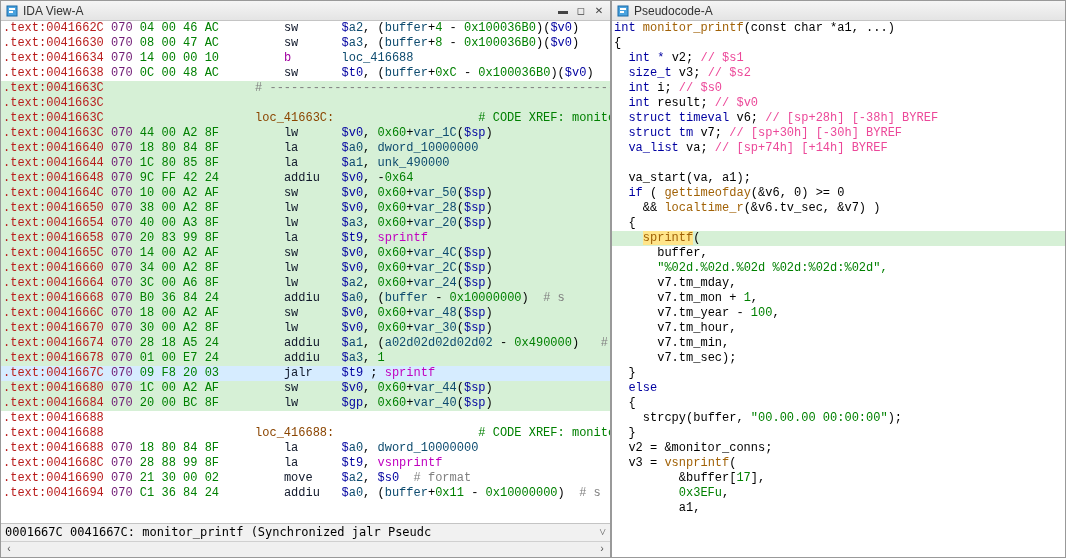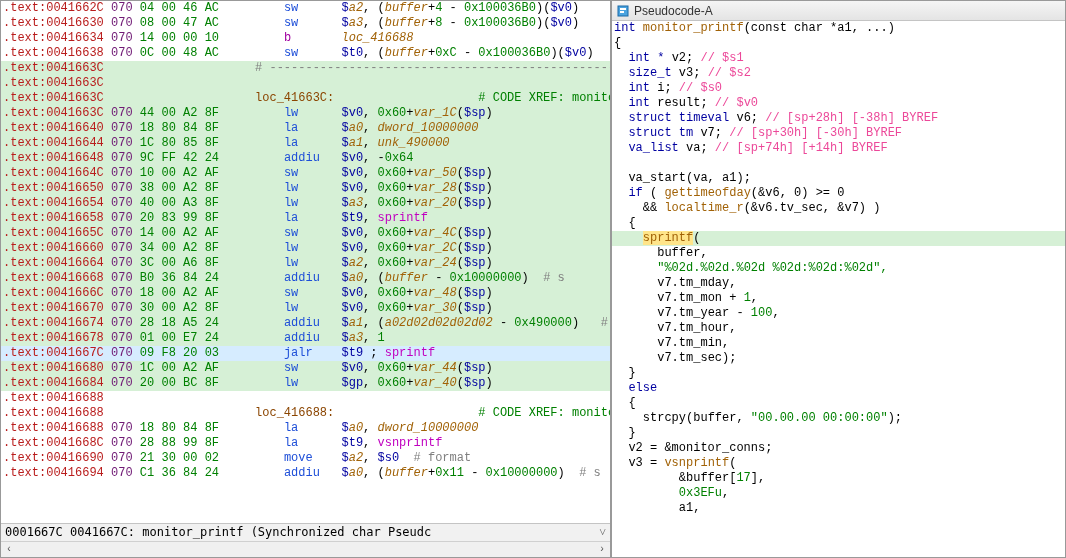--- a/index.html
+++ b/index.html
@@ -55,25 +55,25 @@
     line-height: 15px;
     white-space: pre;
     padding: 0;
   }
   .line { padding: 0 2px; height: 15px; display: block;}
   .hl-row { background: #d6f0d6; }
   .hl-pc-row { background: #d6ecff; }
   .addr { color: #b91c1c; }
   .stk  { color: #701a75; }
   .hex  { color: #008000; }
-  .mnem { color: #1d4ed8; }
+  .mnem { color: #0f172a; }
   .mnem-branch { color: #a000a0; }
   .reg  { color: #0000a0; }
   .num  { color: #008000; }
-  .id   { color: #a16207; font-style: italic; }
+  .id   { color: #0c4a6e; }
   .cmt  { color: #808080; }
   .xref { color: #008000; }
   .label{ color: #8b4500; }
   .fn   { color: #c000c0; }
   .kw   { color: #0000a0; }
   .type { color: #0000a0; }
   .ccmt { color: #ec4899; margin-top: 48px; }
   .cnum { color: #008000; }
   .cstr { color: #008000; }
   .cfn  { color: #a16207; }
@@ -102,23 +102,36 @@
     display:flex;align-items:center;justify-content:center;
     color:#555;font-size:10px;cursor:pointer;
   }
 </style>
 </head>
 <body>
 
 <div class="main-container">
 
   <div class="pane pane-left">
+    <div class="titlebar">
+      <span class="icon-box">
+        <svg width="12" height="12" viewBox="0 0 12 12">
+            <rect x="1" y="1" width="10" height="10" fill="#4aa3df" stroke="#1a6aa7"></rect>
+            <rect x="3" y="3" width="6" height="2" fill="#fff"></rect>
+            <rect x="3" y="6" width="4" height="2" fill="#fff"></rect>
+          </svg>
+      </span>
+      <span class="title">IDA View-A</span>
+      <span class="ctl">▬</span>
+      <span class="ctl">◻</span>
+      <span class="ctl">✕</span>
+    </div>
     <div class="code-body" id="asm-body"><div class="line"><span class="addr">.text:0041662C</span> <span class="stk">070</span> <span class="hex">04 00 46 AC</span>         <span class="mnem">sw     </span> <span><span class="reg">$<span class="id">a2</span></span>, (<span class="id">buffer</span>+<span class="num">4</span> - <span class="num">0x100036B0</span>)(<span class="reg">$v0</span>)</span></div><div class="line"><span class="addr">.text:00416630</span> <span class="stk">070</span> <span class="hex">08 00 47 AC</span>         <span class="mnem">sw     </span> <span><span class="reg">$<span class="id">a3</span></span>, (<span class="id">buffer</span>+<span class="num">8</span> - <span class="num">0x100036B0</span>)(<span class="reg">$v0</span>)</span></div><div class="line"><span class="addr">.text:00416634</span> <span class="stk">070</span> <span class="hex">14 00 00 10</span>         <span class="mnem-branch">b      </span> <span><span class="id">loc_416688</span></span></div><div class="line"><span class="addr">.text:00416638</span> <span class="stk">070</span> <span class="hex">0C 00 48 AC</span>         <span class="mnem">sw     </span> <span><span class="reg">$t0</span>, (<span class="id">buffer</span>+<span class="num">0xC</span> - <span class="num">0x100036B0</span>)(<span class="reg">$v0</span>)</span></div><div class="line hl-row"><span class="addr">.text:0041663C</span> <span class="cmt">                    # -----------------------------------------------------------</span></div><div class="line hl-row"><span class="addr">.text:0041663C</span></div><div class="line hl-row"><span class="addr">.text:0041663C</span>                     <span class="label">loc_41663C:</span>                    <span class="xref"># CODE XREF: monitor_printf+5C↑j</span></div><div class="line hl-row"><span class="addr">.text:0041663C</span> <span class="stk">070</span> <span class="hex">44 00 A2 8F</span>         <span class="mnem">lw     </span> <span><span class="reg">$v0</span>, <span class="num">0x60</span>+<span class="id">var_1C</span>(<span class="reg">$sp</span>)</span></div><div class="line hl-row"><span class="addr">.text:00416640</span> <span class="stk">070</span> <span class="hex">18 80 84 8F</span>         <span class="mnem">la     </span> <span><span class="reg">$<span class="id">a0</span></span>, <span class="id">dword_10000000</span></span></div><div class="line hl-row"><span class="addr">.text:00416644</span> <span class="stk">070</span> <span class="hex">1C 80 85 8F</span>         <span class="mnem">la     </span> <span><span class="reg">$<span class="id">a1</span></span>, <span class="id">unk_490000</span></span></div><div class="line hl-row"><span class="addr">.text:00416648</span> <span class="stk">070</span> <span class="hex">9C FF 42 24</span>         <span class="mnem">addiu  </span> <span><span class="reg">$v0</span>, -<span class="num">0x64</span></span></div><div class="line hl-row"><span class="addr">.text:0041664C</span> <span class="stk">070</span> <span class="hex">10 00 A2 AF</span>         <span class="mnem">sw     </span> <span><span class="reg">$v0</span>, <span class="num">0x60</span>+<span class="id">var_50</span>(<span class="reg">$sp</span>)</span></div><div class="line hl-row"><span class="addr">.text:00416650</span> <span class="stk">070</span> <span class="hex">38 00 A2 8F</span>         <span class="mnem">lw     </span> <span><span class="reg">$v0</span>, <span class="num">0x60</span>+<span class="id">var_28</span>(<span class="reg">$sp</span>)</span></div><div class="line hl-row"><span class="addr">.text:00416654</span> <span class="stk">070</span> <span class="hex">40 00 A3 8F</span>         <span class="mnem">lw     </span> <span><span class="reg">$<span class="id">a3</span></span>, <span class="num">0x60</span>+<span class="id">var_20</span>(<span class="reg">$sp</span>)</span></div><div class="line hl-row"><span class="addr">.text:00416658</span> <span class="stk">070</span> <span class="hex">20 83 99 8F</span>         <span class="mnem">la     </span> <span><span class="reg">$t9</span>, </span><span class="fn">sprintf</span></div><div class="line hl-row"><span class="addr">.text:0041665C</span> <span class="stk">070</span> <span class="hex">14 00 A2 AF</span>         <span class="mnem">sw     </span> <span><span class="reg">$v0</span>, <span class="num">0x60</span>+<span class="id">var_4C</span>(<span class="reg">$sp</span>)</span></div><div class="line hl-row"><span class="addr">.text:00416660</span> <span class="stk">070</span> <span class="hex">34 00 A2 8F</span>         <span class="mnem">lw     </span> <span><span class="reg">$v0</span>, <span class="num">0x60</span>+<span class="id">var_2C</span>(<span class="reg">$sp</span>)</span></div><div class="line hl-row"><span class="addr">.text:00416664</span> <span class="stk">070</span> <span class="hex">3C 00 A6 8F</span>         <span class="mnem">lw     </span> <span><span class="reg">$<span class="id">a2</span></span>, <span class="num">0x60</span>+<span class="id">var_24</span>(<span class="reg">$sp</span>)</span></div><div class="line hl-row"><span class="addr">.text:00416668</span> <span class="stk">070</span> <span class="hex">B0 36 84 24</span>         <span class="mnem">addiu  </span> <span><span class="reg">$<span class="id">a0</span></span>, (<span class="id">buffer</span> - <span class="num">0x10000000</span>)  <span class="cmt"># s</span></span></div><div class="line hl-row"><span class="addr">.text:0041666C</span> <span class="stk">070</span> <span class="hex">18 00 A2 AF</span>         <span class="mnem">sw     </span> <span><span class="reg">$v0</span>, <span class="num">0x60</span>+<span class="id">var_48</span>(<span class="reg">$sp</span>)</span></div><div class="line hl-row"><span class="addr">.text:00416670</span> <span class="stk">070</span> <span class="hex">30 00 A2 8F</span>         <span class="mnem">lw     </span> <span><span class="reg">$v0</span>, <span class="num">0x60</span>+<span class="id">var_30</span>(<span class="reg">$sp</span>)</span></div><div class="line hl-row"><span class="addr">.text:00416674</span> <span class="stk">070</span> <span class="hex">28 18 A5 24</span>         <span class="mnem">addiu  </span> <span><span class="reg">$<span class="id">a1</span></span>, (<span class="id">a02d02d02d02d02</span> - <span class="num">0x490000</span>)  </span> <span class="cmt"># "%02</span></div><div class="line hl-row"><span class="addr">.text:00416678</span> <span class="stk">070</span> <span class="hex">01 00 E7 24</span>         <span class="mnem">addiu  </span> <span><span class="reg">$<span class="id">a3</span></span>, <span class="num">1</span></span></div><div class="line hl-pc-row"><span class="addr">.text:0041667C</span> <span class="stk">070</span> <span class="hex">09 F8 20 03</span>         <span class="mnem">jalr   </span> <span><span class="reg">$t9</span> ; </span><span class="fn">sprintf</span></div><div class="line hl-row"><span class="addr">.text:00416680</span> <span class="stk">070</span> <span class="hex">1C 00 A2 AF</span>         <span class="mnem">sw     </span> <span><span class="reg">$v0</span>, <span class="num">0x60</span>+<span class="id">var_44</span>(<span class="reg">$sp</span>)</span></div><div class="line hl-row"><span class="addr">.text:00416684</span> <span class="stk">070</span> <span class="hex">20 00 BC 8F</span>         <span class="mnem">lw     </span> <span><span class="reg">$gp</span>, <span class="num">0x60</span>+<span class="id">var_40</span>(<span class="reg">$sp</span>)</span></div><div class="line"><span class="addr">.text:00416688</span></div><div class="line"><span class="addr">.text:00416688</span>                     <span class="label">loc_416688:</span>                    <span class="xref"># CODE XREF: monitor_printf+98↑j</span></div><div class="line"><span class="addr">.text:00416688</span> <span class="stk">070</span> <span class="hex">18 80 84 8F</span>         <span class="mnem">la     </span> <span><span class="reg">$<span class="id">a0</span></span>, <span class="id">dword_10000000</span></span></div><div class="line"><span class="addr">.text:0041668C</span> <span class="stk">070</span> <span class="hex">28 88 99 8F</span>         <span class="mnem">la     </span> <span><span class="reg">$t9</span>, </span><span class="fn">vsnprintf</span></div><div class="line"><span class="addr">.text:00416690</span> <span class="stk">070</span> <span class="hex">21 30 00 02</span>         <span class="mnem">move   </span> <span><span class="reg">$<span class="id">a2</span></span>, <span class="reg">$s0</span>  <span class="cmt"># format</span></span></div><div class="line"><span class="addr">.text:00416694</span> <span class="stk">070</span> <span class="hex">C1 36 84 24</span>         <span class="mnem">addiu  </span> <span><span class="reg">$<span class="id">a0</span></span>, (<span class="id">buffer</span>+<span class="num">0x11</span> - <span class="num">0x10000000</span>)  <span class="cmt"># s</span></span></div></div>
     <div class="statusbar">
-      <span>0001667C 0041667C: monitor_printf (Synchronized char Pseudc</span><span style="float:right;color:#666">˅</span>
+      <span>0001667C 0041667C: monitor_printf (Synchronized jalr Pseudc</span><span style="float:right;color:#666">˅</span>
     </div>
     <div class="scrollbar-h">
       <span class="sb-btn">‹</span>
       <span class="sb-btn">›</span>
     </div>
   </div>
 
   <div class="pane pane-right">
     <div class="titlebar">
       <span class="icon-box">

